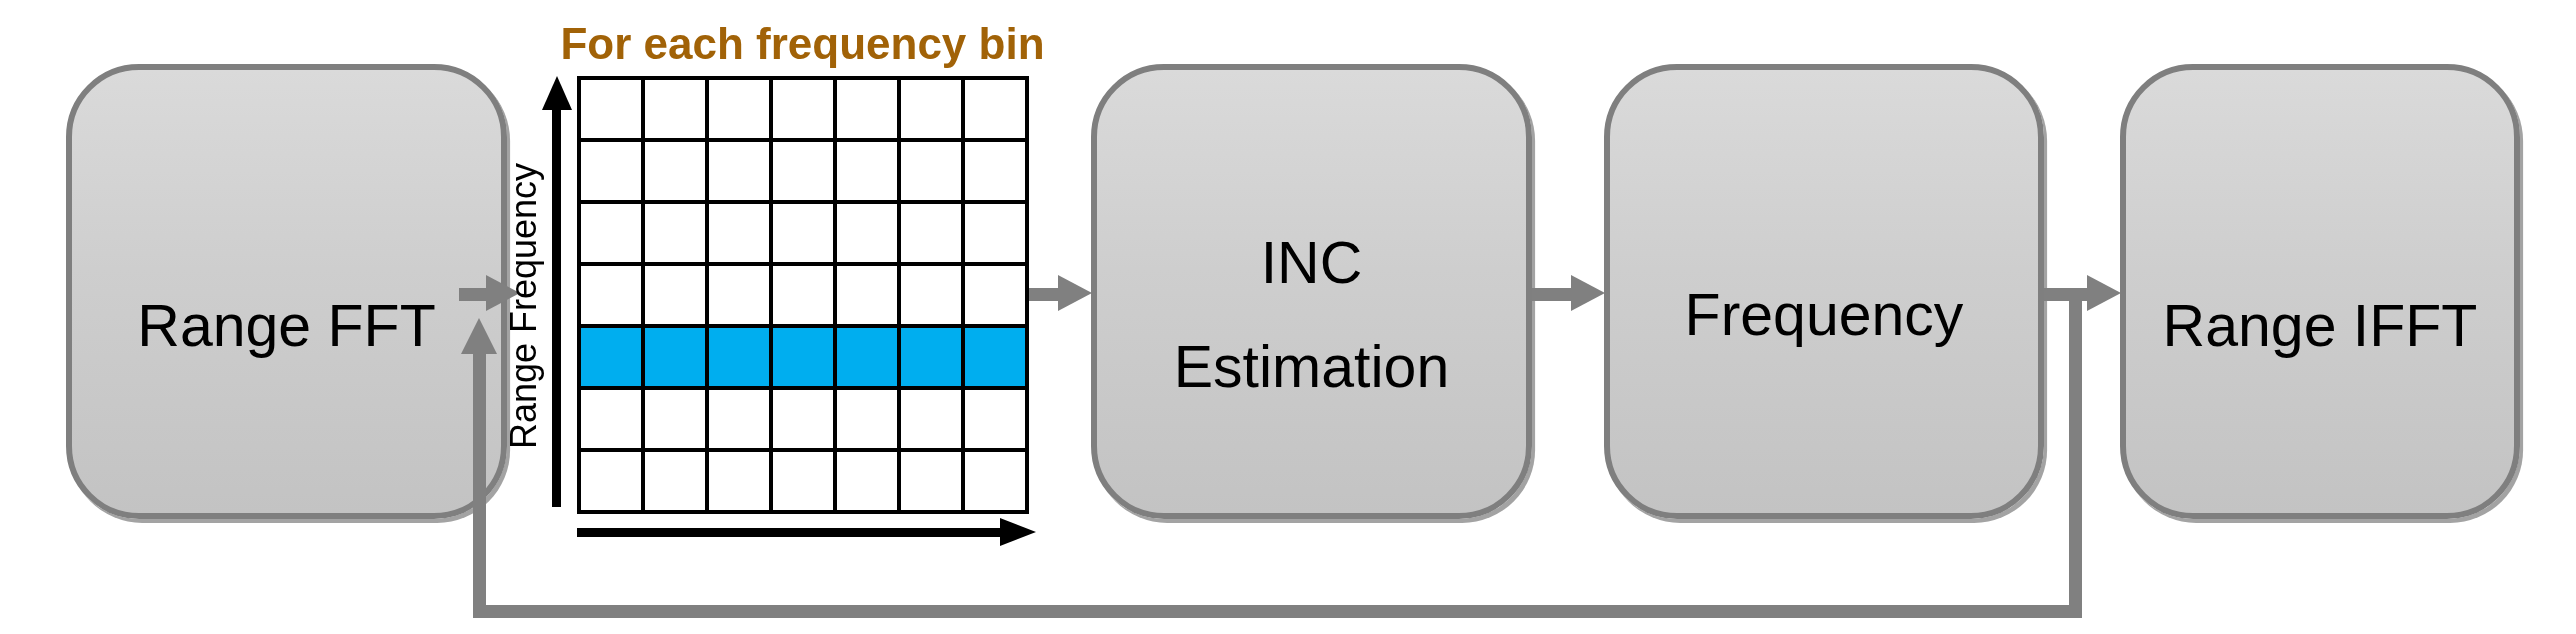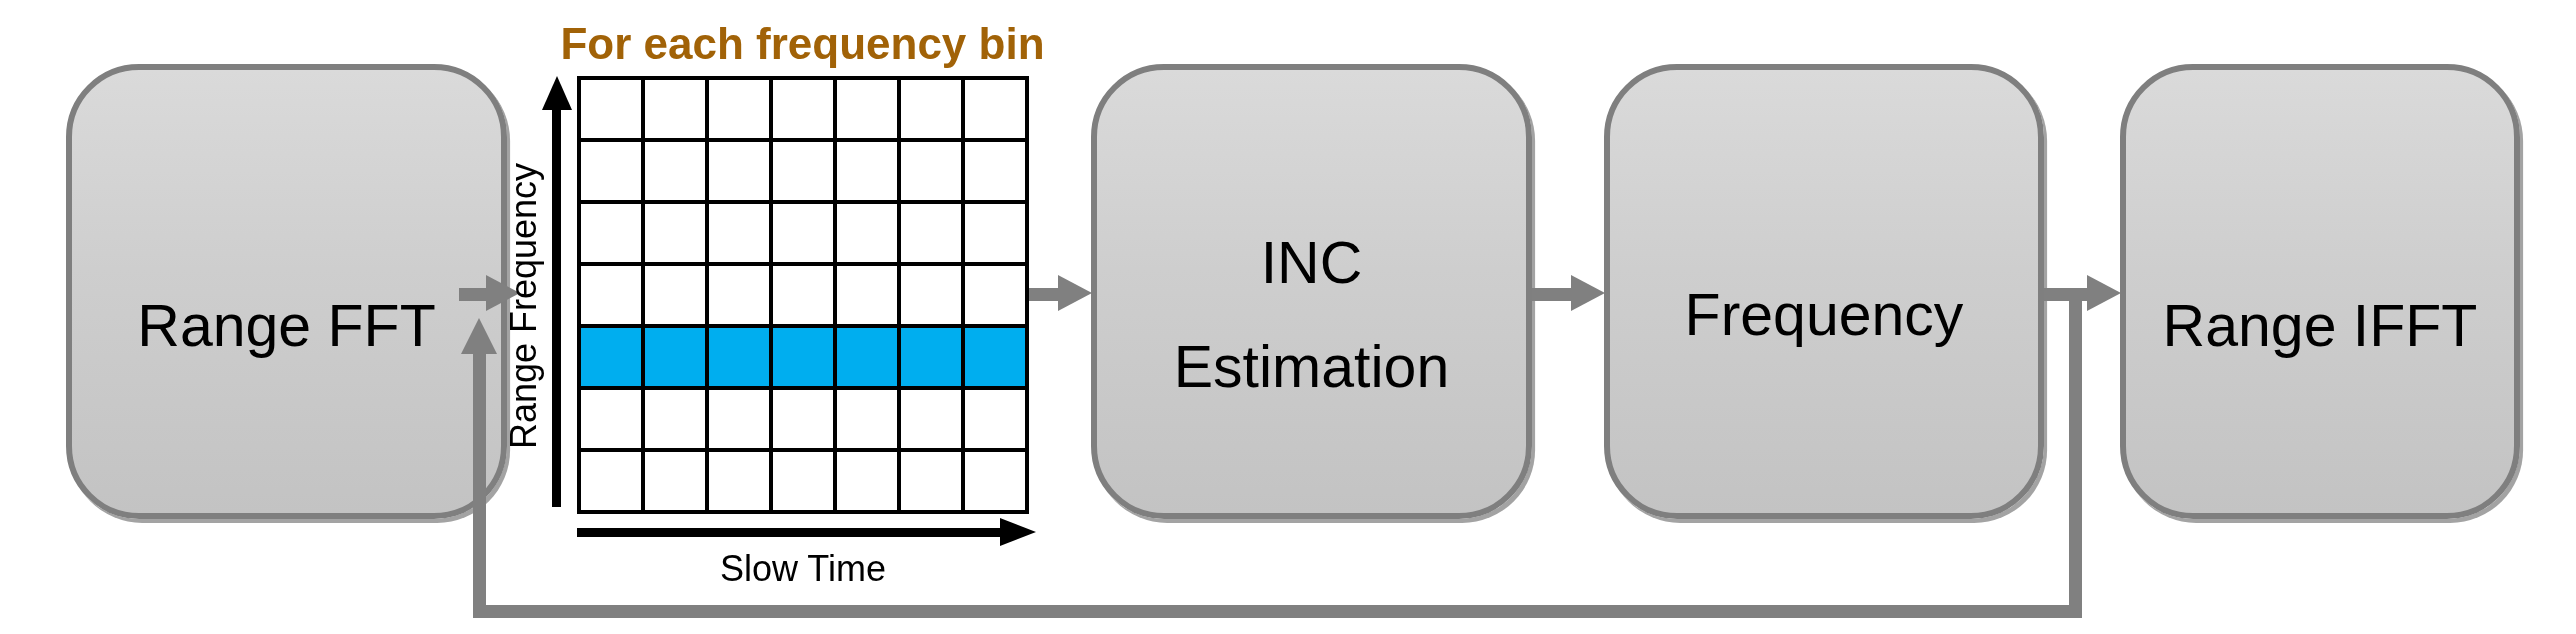--- a/index.html
+++ b/index.html
@@ -179,21 +179,20 @@
       <div class="cell"></div>
       <div class="cell"></div>
       <div class="cell"></div>
       <div class="cell"></div>
       <div class="cell"></div>
       <div class="cell"></div>
       <div class="cell"></div>
     </div>
   <div class="x-axis-line"></div>
   <div class="x-axis-head"></div>
-  <div class="x-label">Slow Time</div>
 
   <div class="shaft" id="a2-shaft"></div>
   <div class="head-right" id="a2-head"></div>
 
   <div class="box" style="left:1091px;width:441px;">
     <div class="box-lines">
       <div class="box-line">INC</div>
       <div class="box-line">Estimation</div>
     </div>
   </div>

